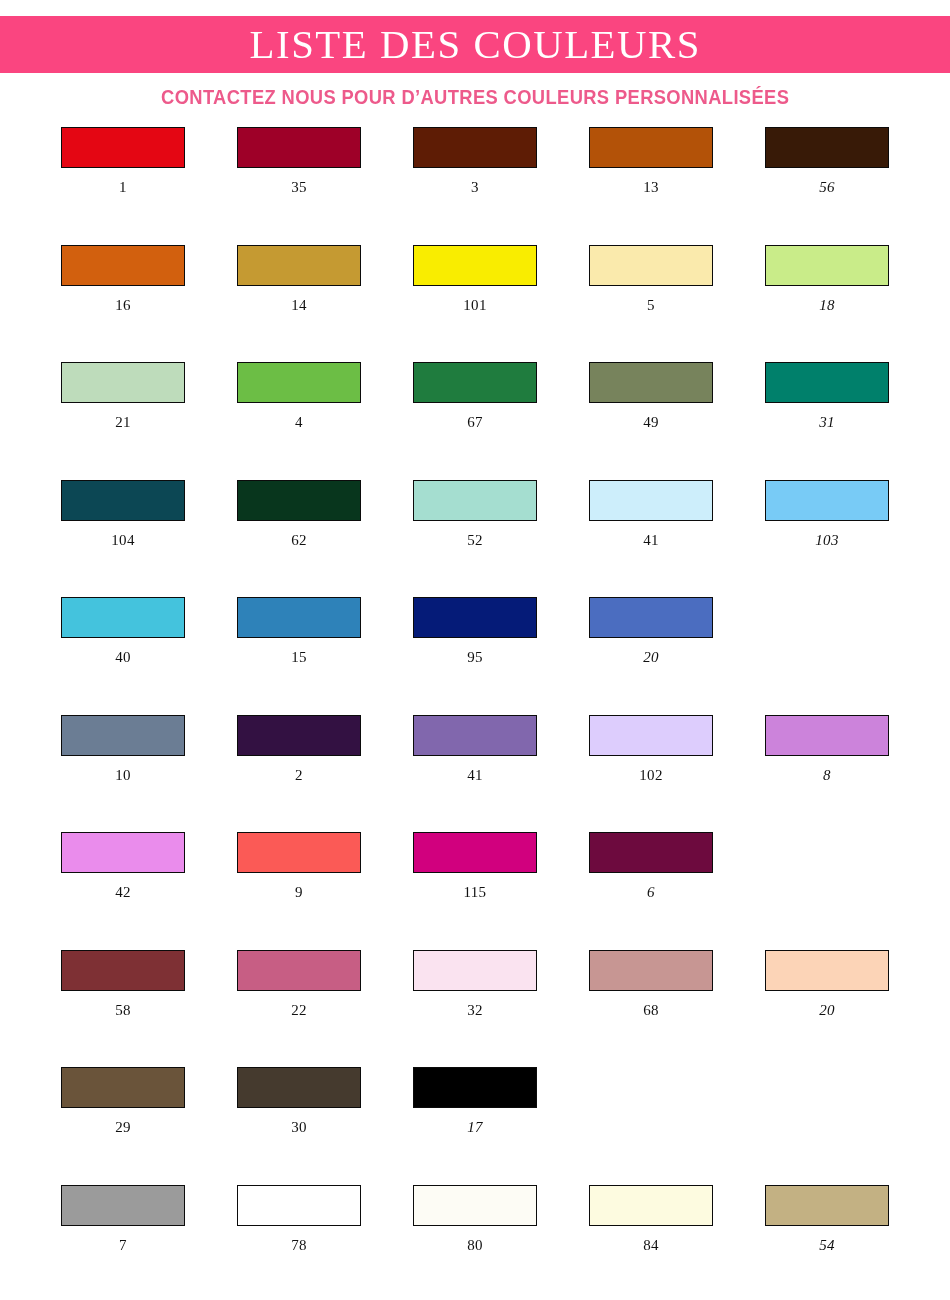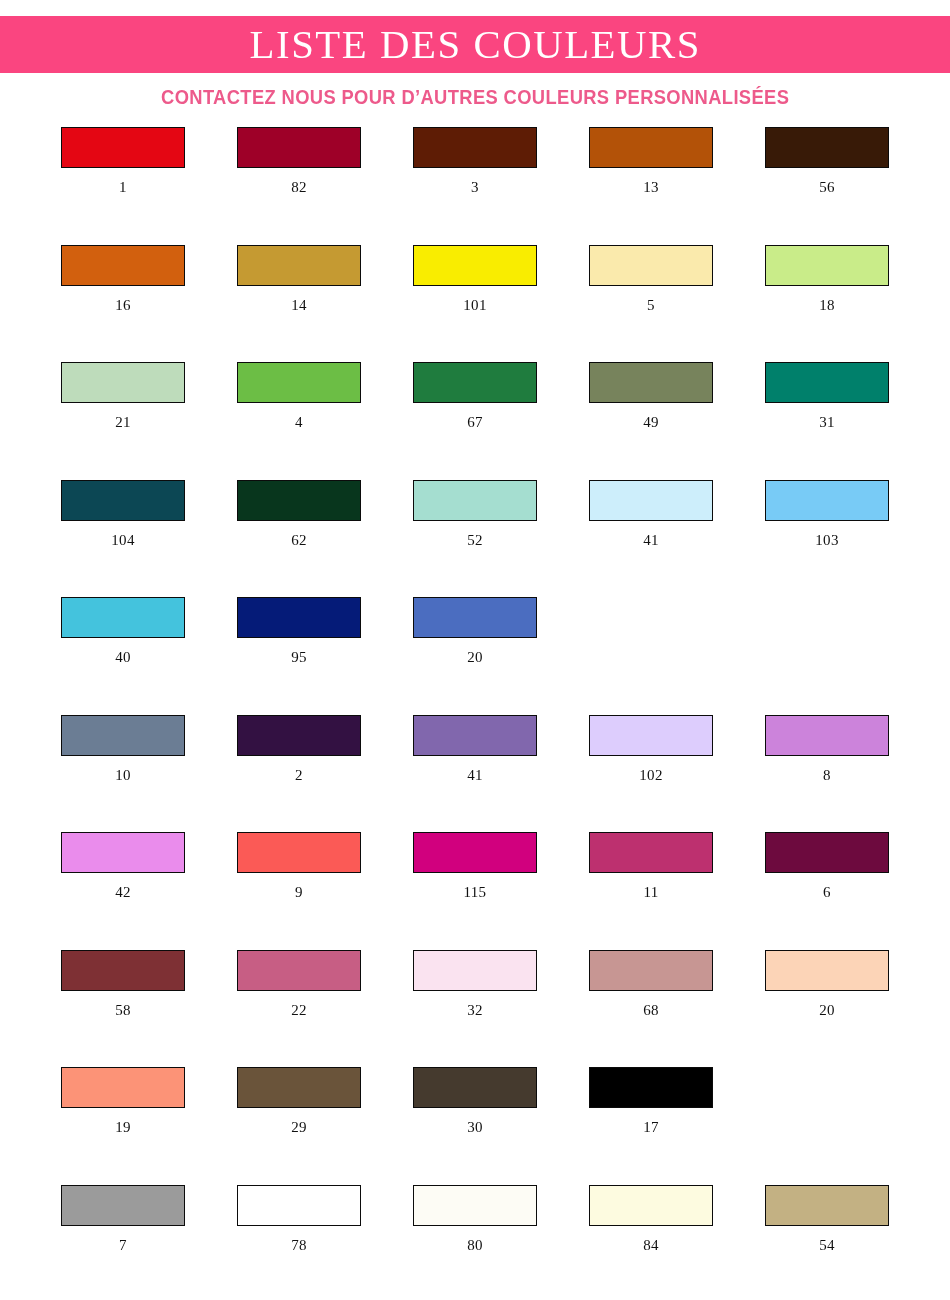--- a/index.html
+++ b/index.html
@@ -77,21 +77,21 @@
     height: 117.5px;
   }
 
   .cell {
     width: 124px;
     margin-right: 52px;
     display: flex;
     flex-direction: column;
     align-items: center;
   }
-  .cell:last-child { margin-right: 0; }
+  .cell:last-child { margin-right: 0; font-style: italic; }
 
   .swatch {
     width: 124px;
     height: 41px;
     border: 1px solid #0b0b0b;
     display: block;
   }
 
   .swatch-label {
     font-family: "Liberation Serif", serif;
@@ -117,21 +117,21 @@
   </div>
 
   <div class="grid" id="swatch-grid">
       <div class="row">
         <div class="cell">
           <div class="swatch" style="background: rgb(228, 6, 19); border-color: rgb(11, 11, 11);"></div>
           <div class="swatch-label">1</div>
         </div>
         <div class="cell">
           <div class="swatch" style="background: rgb(158, 0, 40); border-color: rgb(11, 11, 11);"></div>
-          <div class="swatch-label">82</div>
+          <div class="swatch-label">35</div>
         </div>
         <div class="cell">
           <div class="swatch" style="background: rgb(94, 28, 5); border-color: rgb(11, 11, 11);"></div>
           <div class="swatch-label">3</div>
         </div>
         <div class="cell">
           <div class="swatch" style="background: rgb(179, 82, 8); border-color: rgb(11, 11, 11);"></div>
           <div class="swatch-label">13</div>
         </div>
         <div class="cell">
@@ -204,20 +204,24 @@
           <div class="swatch" style="background: rgb(120, 203, 246); border-color: rgb(11, 11, 11);"></div>
           <div class="swatch-label">103</div>
         </div>
       </div>
       <div class="row">
         <div class="cell">
           <div class="swatch" style="background: rgb(68, 195, 221); border-color: rgb(11, 11, 11);"></div>
           <div class="swatch-label">40</div>
         </div>
         <div class="cell">
+          <div class="swatch" style="background: rgb(46, 130, 185); border-color: rgb(11, 11, 11);"></div>
+          <div class="swatch-label">15</div>
+        </div>
+        <div class="cell">
           <div class="swatch" style="background: rgb(5, 27, 120); border-color: rgb(11, 11, 11);"></div>
           <div class="swatch-label">95</div>
         </div>
         <div class="cell">
           <div class="swatch" style="background: rgb(75, 109, 192); border-color: rgb(11, 11, 11);"></div>
           <div class="swatch-label">20</div>
         </div>
       </div>
       <div class="row">
         <div class="cell">
@@ -248,24 +252,20 @@
         </div>
         <div class="cell">
           <div class="swatch" style="background: rgb(251, 90, 86); border-color: rgb(11, 11, 11);"></div>
           <div class="swatch-label">9</div>
         </div>
         <div class="cell">
           <div class="swatch" style="background: rgb(209, 0, 126); border-color: rgb(11, 11, 11);"></div>
           <div class="swatch-label">115</div>
         </div>
         <div class="cell">
-          <div class="swatch" style="background: rgb(189, 48, 111); border-color: rgb(11, 11, 11);"></div>
-          <div class="swatch-label">11</div>
-        </div>
-        <div class="cell">
           <div class="swatch" style="background: rgb(109, 10, 62); border-color: rgb(11, 11, 11);"></div>
           <div class="swatch-label">6</div>
         </div>
       </div>
       <div class="row">
         <div class="cell">
           <div class="swatch" style="background: rgb(126, 48, 52); border-color: rgb(11, 11, 11);"></div>
           <div class="swatch-label">58</div>
         </div>
         <div class="cell">
@@ -280,24 +280,20 @@
           <div class="swatch" style="background: rgb(199, 150, 147); border-color: rgb(11, 11, 11);"></div>
           <div class="swatch-label">68</div>
         </div>
         <div class="cell">
           <div class="swatch" style="background: rgb(252, 212, 183); border-color: rgb(11, 11, 11);"></div>
           <div class="swatch-label">20</div>
         </div>
       </div>
       <div class="row">
         <div class="cell">
-          <div class="swatch" style="background: rgb(252, 147, 119); border-color: rgb(11, 11, 11);"></div>
-          <div class="swatch-label">19</div>
-        </div>
-        <div class="cell">
           <div class="swatch" style="background: rgb(106, 84, 58); border-color: rgb(11, 11, 11);"></div>
           <div class="swatch-label">29</div>
         </div>
         <div class="cell">
           <div class="swatch" style="background: rgb(69, 58, 46); border-color: rgb(11, 11, 11);"></div>
           <div class="swatch-label">30</div>
         </div>
         <div class="cell">
           <div class="swatch" style="background: rgb(0, 0, 0); border-color: rgb(11, 11, 11);"></div>
           <div class="swatch-label">17</div>

